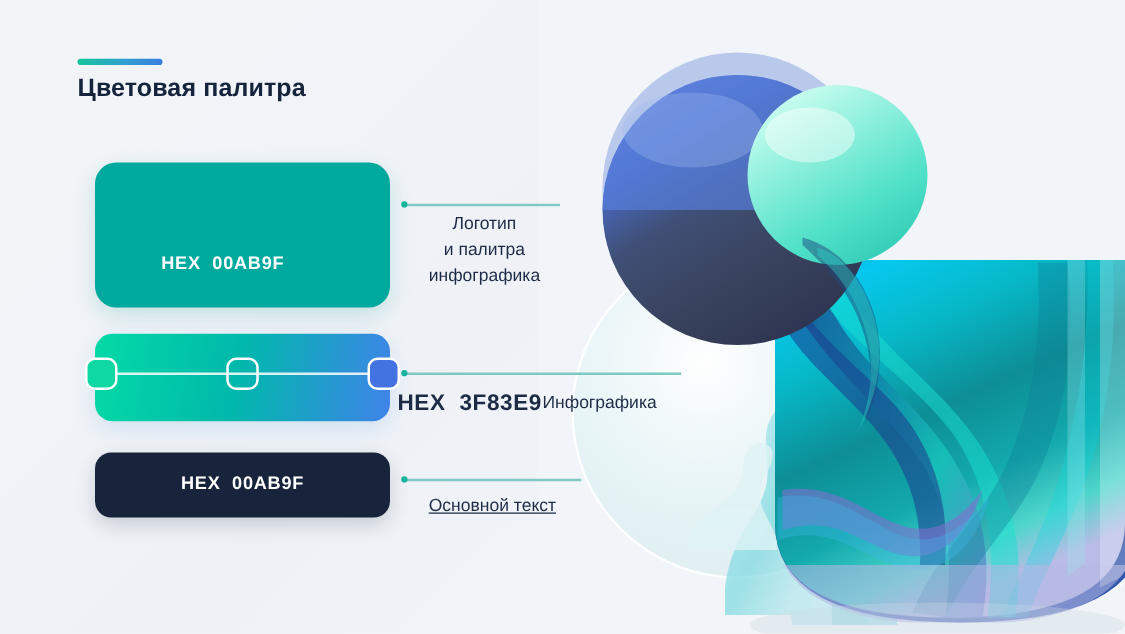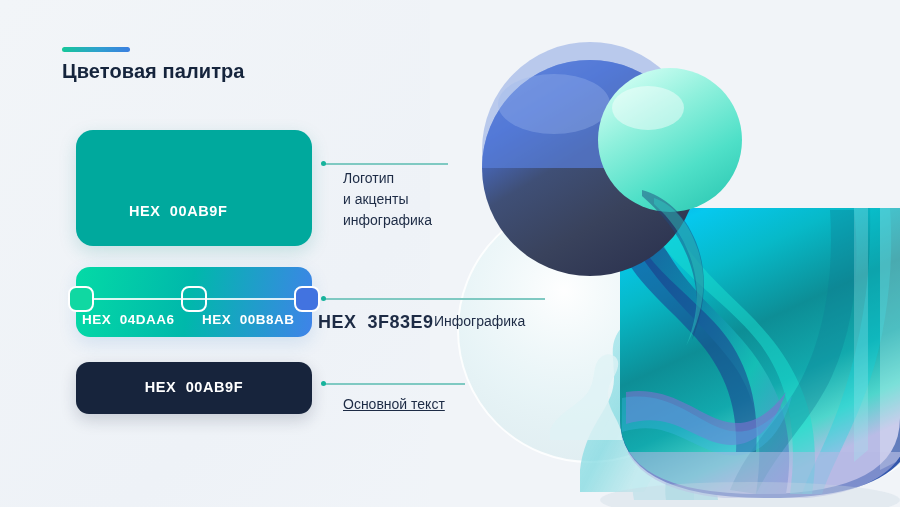--- a/index.html
+++ b/index.html
@@ -179,21 +179,21 @@
   .conn-1 { left: 322px; top: 163px; width: 126px; }
   .conn-2 { left: 322px; top: 298px; width: 223px; }
   .conn-3 { left: 322px; top: 383px; width: 143px; }
 
   .annot {
     position: absolute;
     color: #1d2b45;
     font-size: 14px;
     line-height: 21px;
   }
-  .annot-1 { left: 343px; top: 168px; }
+  .annot-1 { left: 343px; top: 168px; text-align: center; }
   .annot-2 { left: 434px; top: 311px; }
   .annot-3 { left: 343px; top: 394px; text-decoration: underline; }
 </style>
 </head>
 <body>
 
 <div class="slide">
 
   <div class="artwork">
     <svg class="art-svg" viewBox="0 0 470 507" xmlns="http://www.w3.org/2000/svg">
@@ -338,33 +338,29 @@
   <div class="card-solid">
     <div class="lines">
       <div>HEX  00AB9F</div>
       <div>RGB  0 171 159</div>
     </div>
   </div>
 
   <div class="connector conn-1"></div>
   <div class="annot annot-1">
     <div>Логотип</div>
-    <div>и акценты</div>
+    <div>и палитра</div>
     <div>инфографика</div>
   </div>
 
   <div class="card-gradient">
     <div class="grad-track"></div>
     <div class="stop stop-1"></div>
     <div class="stop stop-2"></div>
     <div class="stop stop-3"></div>
-    <div class="grad-labels">
-      <span class="grad-label gl-1">HEX  04DAA6</span>
-      <span class="grad-label gl-2">HEX  00B8AB</span>
-    </div>
   </div>
   <div class="grad-label-out">HEX  3F83E9</div>
 
   <div class="connector conn-2"></div>
   <div class="annot annot-2">Инфографика</div>
 
   <div class="card-dark">
     <div class="label">HEX  00AB9F</div>
   </div>
 

